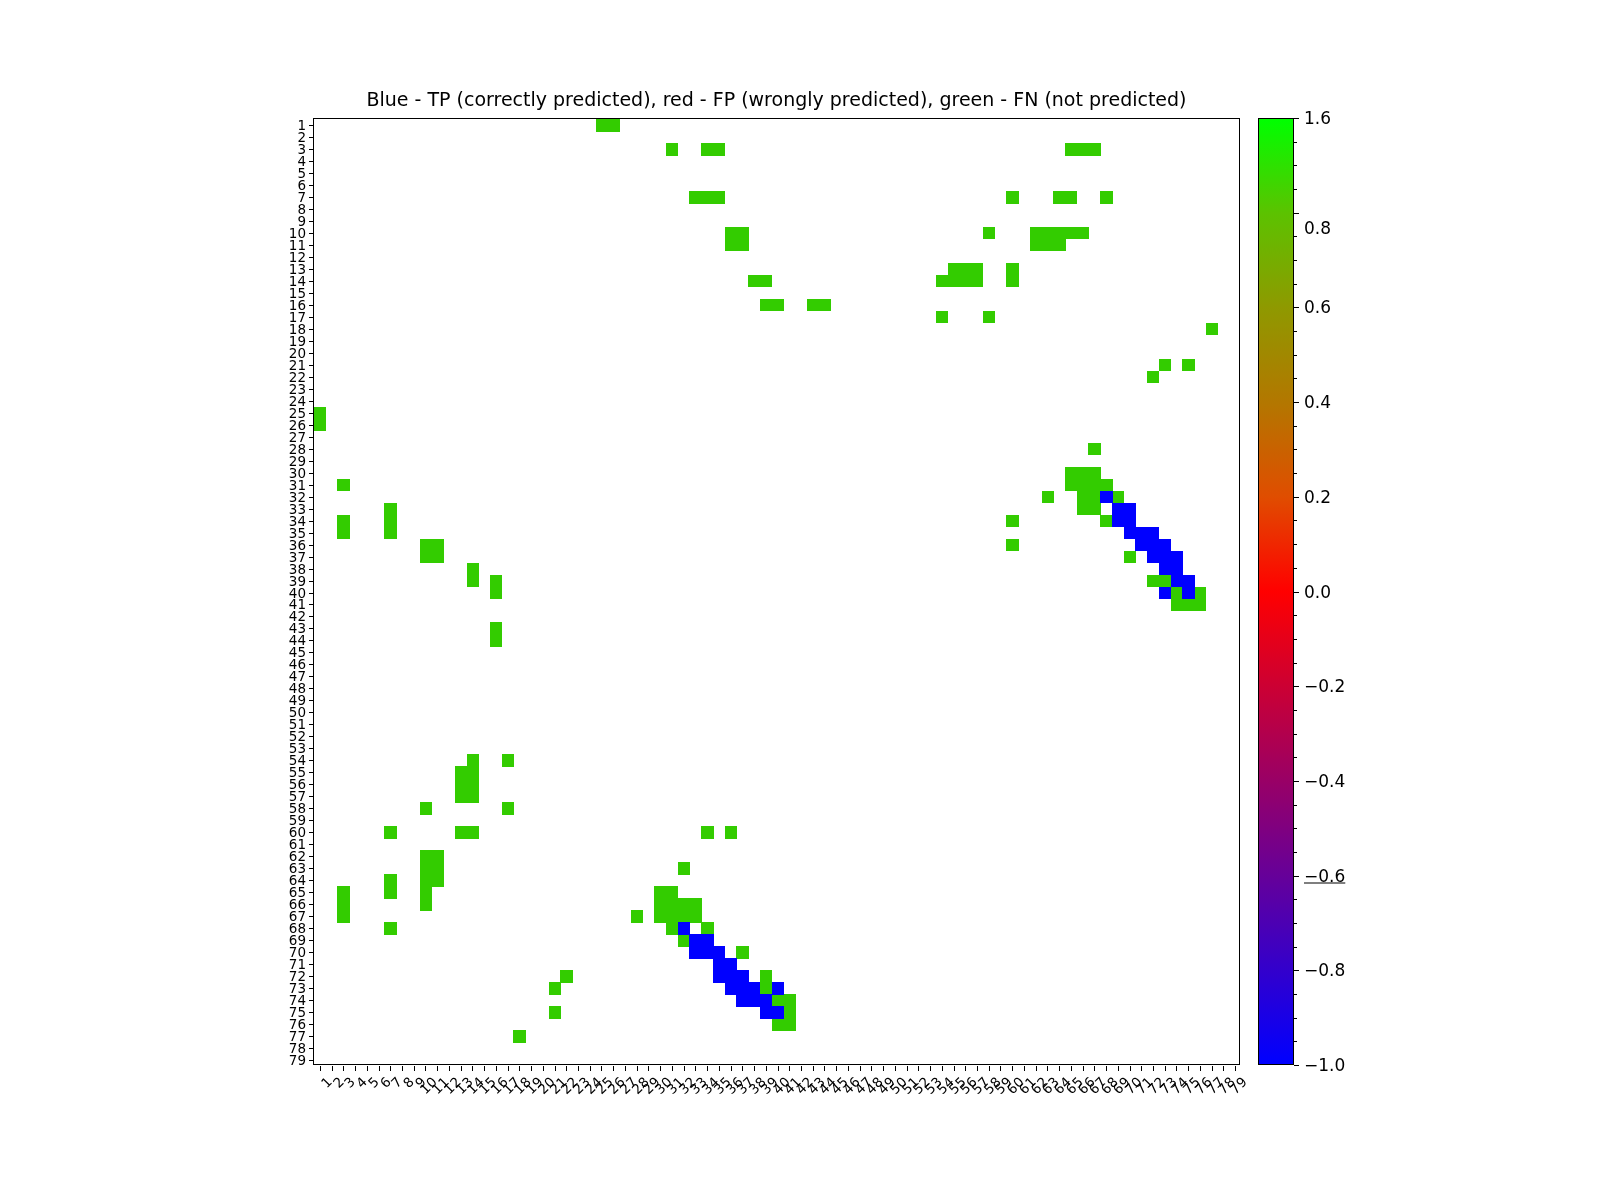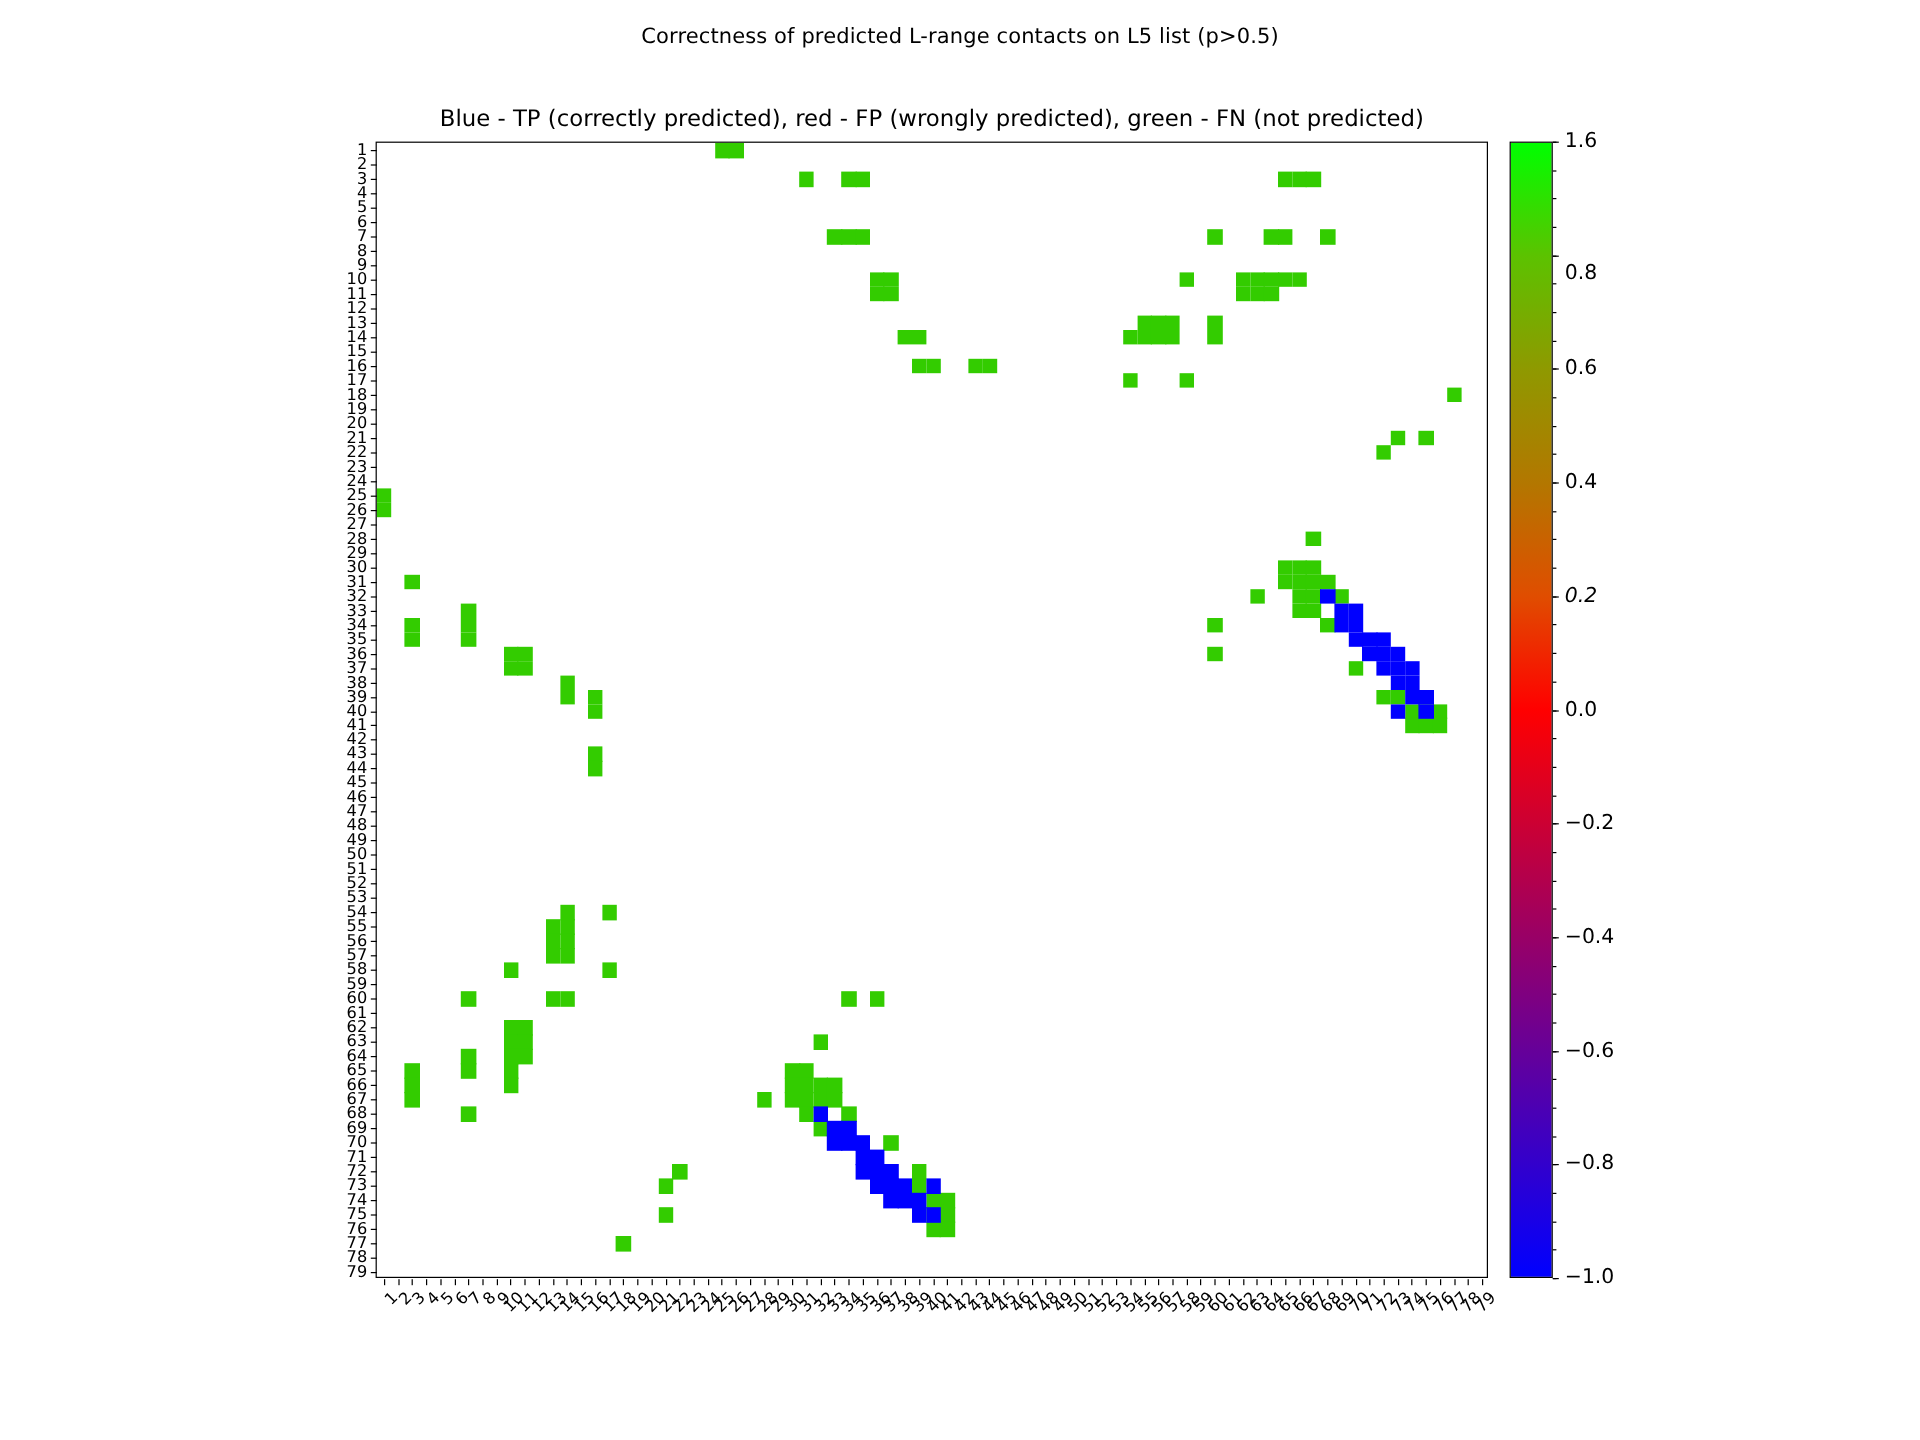--- a/index.html
+++ b/index.html
@@ -148,21 +148,20 @@
     font-size: 17px;
     line-height: 17px;
     white-space: nowrap;
     transform: translateY(-50%);
   }
 </style>
 </head>
 <body>
 
 <div id="title-block">
-  <div class="suptitle-line">Correctness of predicted L-range contacts on L5 list (p&gt;0.5)</div>
 </div>
 
 <div id="axes-title">Blue - TP (correctly predicted), red - FP (wrongly predicted), green - FN (not predicted)</div>
 
 <div id="plot-frame">
   <div id="matrix-layer">
       <div class="cell" style="left: 293.354px; top: 0px; width: 12.3342px; height: 12.5873px; background: rgb(51, 204, 0);"></div>
       <div class="cell" style="left: 352.025px; top: 23.9747px; width: 12.3342px; height: 12.5873px; background: rgb(51, 204, 0);"></div>
       <div class="cell" style="left: 387.228px; top: 23.9747px; width: 12.3342px; height: 12.5873px; background: rgb(51, 204, 0);"></div>
       <div class="cell" style="left: 398.962px; top: 23.9747px; width: 12.3342px; height: 12.5873px; background: rgb(51, 204, 0);"></div>
@@ -721,27 +720,27 @@
       <div class="cb-tick-minor" style="top: -4.54747e-13px;"></div>
       <div class="cb-tick-major" style="top: 0px;"></div>
       <div class="cb-label" style="top: 0px;">1.6</div>
       <div class="cb-tick-major" style="top: 94.7px;"></div>
       <div class="cb-label" style="top: 110px;">0.8</div>
       <div class="cb-tick-major" style="top: 189.4px;"></div>
       <div class="cb-label" style="top: 189.4px;">0.6</div>
       <div class="cb-tick-major" style="top: 284.1px;"></div>
       <div class="cb-label" style="top: 284.1px;">0.4</div>
       <div class="cb-tick-major" style="top: 378.8px;"></div>
-      <div class="cb-label" style="top: 378.8px; font-style: italic;">0.2</div>
+      <div class="cb-label" style="top: 378.8px;">0.2</div>
       <div class="cb-tick-major" style="top: 473.5px;"></div>
       <div class="cb-label" style="top: 473.5px;">0.0</div>
       <div class="cb-tick-major" style="top: 568.2px;"></div>
       <div class="cb-label" style="top: 568.2px;">−0.2</div>
       <div class="cb-tick-major" style="top: 662.9px;"></div>
       <div class="cb-label" style="top: 662.9px;">−0.4</div>
       <div class="cb-tick-major" style="top: 757.6px;"></div>
-      <div class="cb-label" style="top: 757.6px;">−0.6</div>
+      <div class="cb-label" style="top: 757.6px; text-decoration: underline;">−0.6</div>
       <div class="cb-tick-major" style="top: 852.3px;"></div>
       <div class="cb-label" style="top: 852.3px;">−0.8</div>
       <div class="cb-tick-major" style="top: 947px;"></div>
       <div class="cb-label" style="top: 947px;">−1.0</div>
     </div>
 </div>
 
 </body></html>

